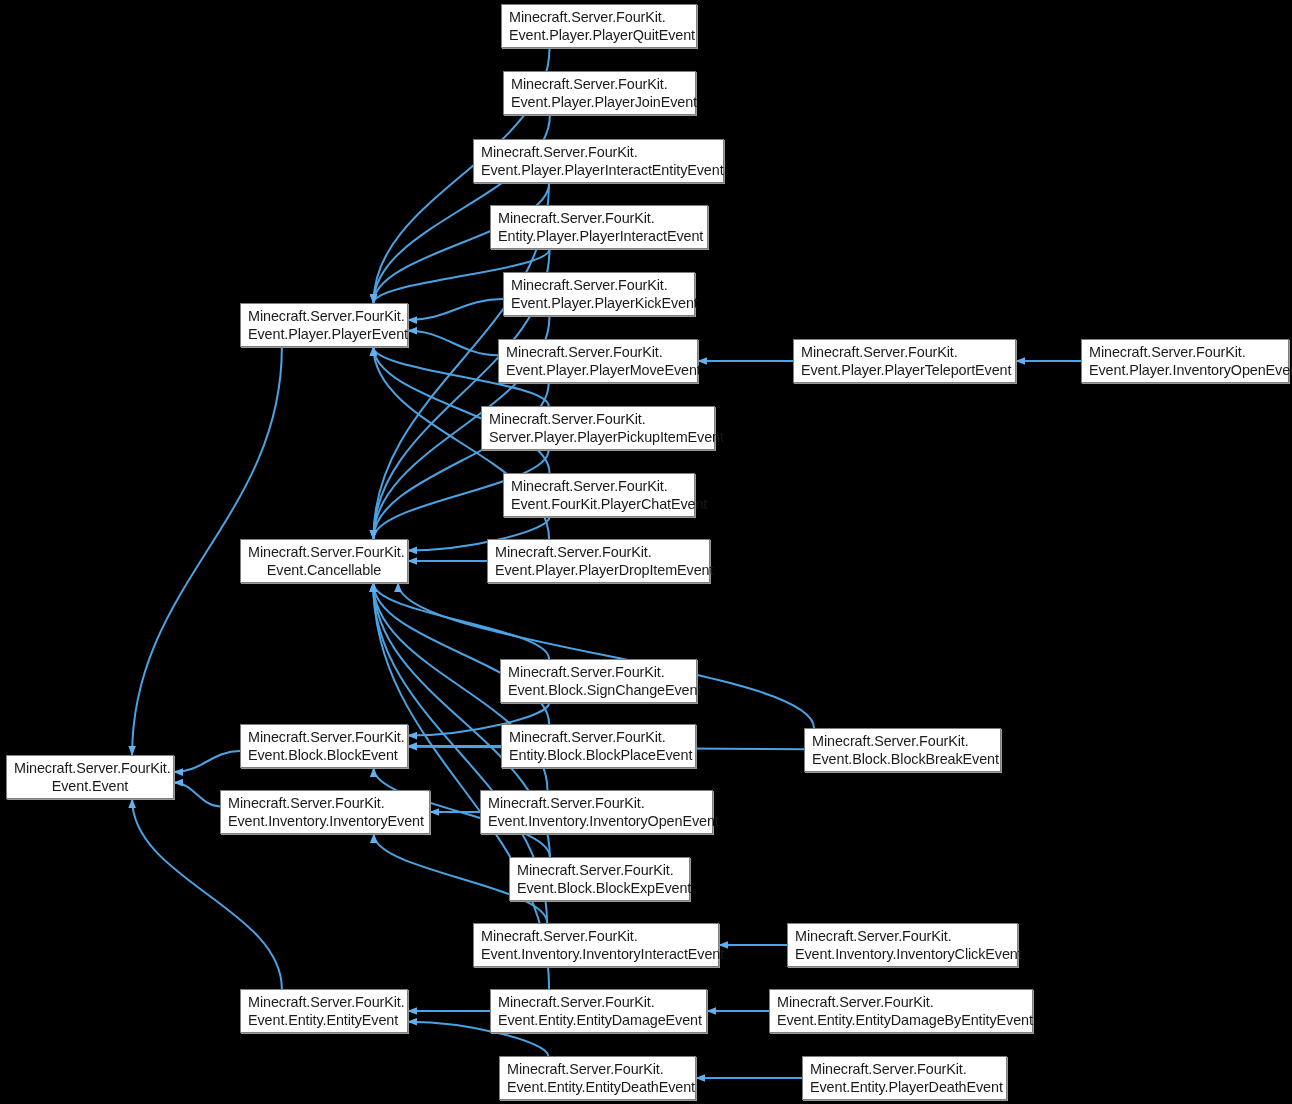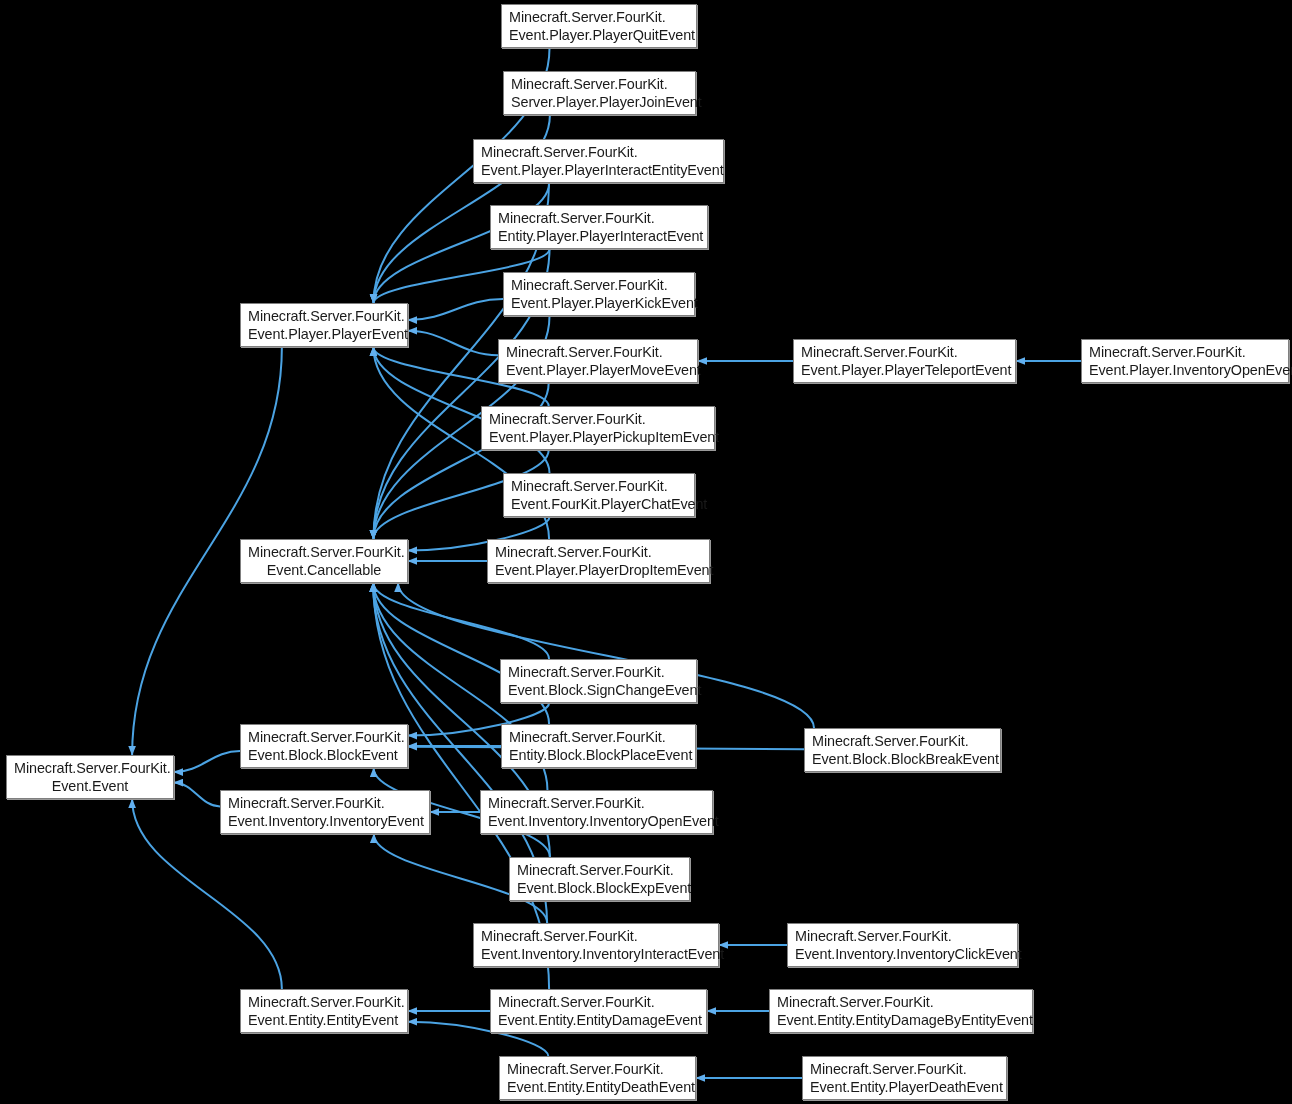--- a/index.html
+++ b/index.html
@@ -93,21 +93,21 @@
       <path d="M548.27,1056 C548.27,1041.6024 466.91339999999997,1021.72 408,1021.72" fill="none" stroke="#4ba3e3" stroke-width="2" marker-end="url(#ah)"></path>
       <path d="M769,1011 C742.96,1011 733.04,1011 707,1011" fill="none" stroke="#4ba3e3" stroke-width="2" marker-end="url(#ah)"></path>
       <path d="M802,1078 C757.48,1078 740.52,1078 696,1078" fill="none" stroke="#4ba3e3" stroke-width="2" marker-end="url(#ah)"></path>
     </svg>
 <div class="node lead" style="left: 501px; top: 4px; width: 196px; height: 44px;">
       <div class="ln">Minecraft.Server.FourKit.</div>
       <div class="ln">Event.Player.PlayerQuitEvent</div>
     </div>
     <div class="node lead" style="left: 503px; top: 71px; width: 193px; height: 44px;">
       <div class="ln">Minecraft.Server.FourKit.</div>
-      <div class="ln">Server.Player.PlayerJoinEvent</div>
+      <div class="ln">Event.Player.PlayerJoinEvent</div>
     </div>
     <div class="node lead" style="left: 473px; top: 139px; width: 251px; height: 44px;">
       <div class="ln">Minecraft.Server.FourKit.</div>
       <div class="ln">Event.Player.PlayerInteractEntityEvent</div>
     </div>
     <div class="node lead" style="left: 490px; top: 205px; width: 218px; height: 44px;">
       <div class="ln">Minecraft.Server.FourKit.</div>
       <div class="ln">Entity.Player.PlayerInteractEvent</div>
     </div>
     <div class="node lead" style="left: 503px; top: 272px; width: 192px; height: 44px;">
@@ -125,21 +125,21 @@
     <div class="node lead" style="left: 793px; top: 339px; width: 223px; height: 44px;">
       <div class="ln">Minecraft.Server.FourKit.</div>
       <div class="ln">Event.Player.PlayerTeleportEvent</div>
     </div>
     <div class="node lead" style="left: 1081px; top: 339px; width: 208px; height: 44px;">
       <div class="ln">Minecraft.Server.FourKit.</div>
       <div class="ln">Event.Player.InventoryOpenEvent</div>
     </div>
     <div class="node lead" style="left: 481px; top: 406px; width: 234px; height: 44px;">
       <div class="ln">Minecraft.Server.FourKit.</div>
-      <div class="ln">Event.Player.PlayerPickupItemEvent</div>
+      <div class="ln">Server.Player.PlayerPickupItemEvent</div>
     </div>
     <div class="node lead" style="left: 503px; top: 473px; width: 192px; height: 44px;">
       <div class="ln">Minecraft.Server.FourKit.</div>
       <div class="ln">Event.FourKit.PlayerChatEvent</div>
     </div>
     <div class="node center" style="left: 240px; top: 539px; width: 168px; height: 44px;">
       <div class="ln">Minecraft.Server.FourKit.</div>
       <div class="ln">Event.Cancellable</div>
     </div>
     <div class="node lead" style="left: 487px; top: 539px; width: 223px; height: 44px;">

